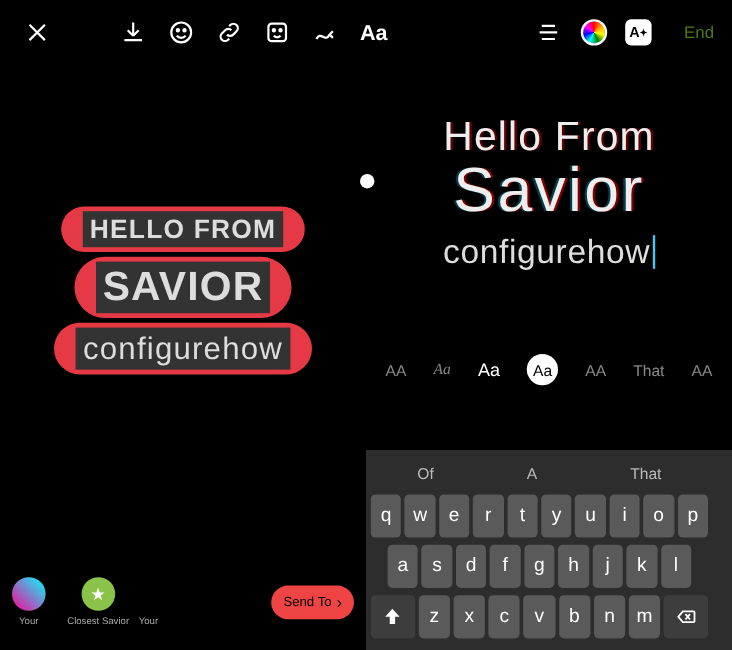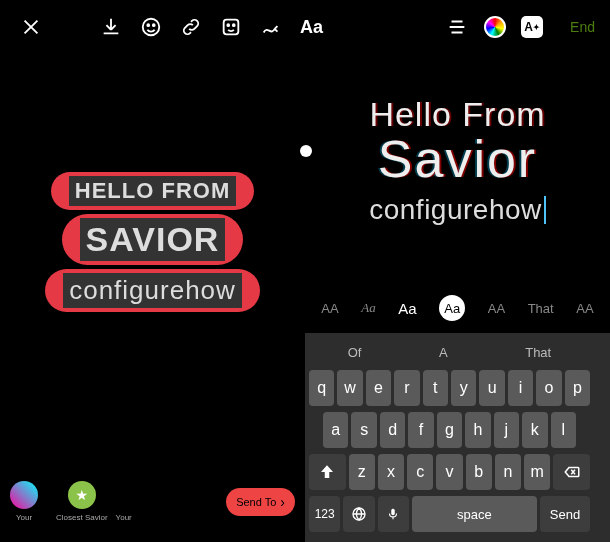--- a/index.html
+++ b/index.html
@@ -481,31 +481,14 @@
       <div class="key">b</div>
       <div class="key">n</div>
       <div class="key">m</div>
       <div class="key dark wide">
         <svg class="bksp-icon" viewBox="0 0 24 24" fill="none" stroke="#fff" stroke-width="2">
             <path d="M20 6H8l-5 6 5 6h12a1 1 0 001-1V7a1 1 0 00-1-1z"></path>
             <path d="M11 9l5 6M16 9l-5 6"></path>
           </svg>
       </div>
     </div>
-    <div class="kb-row">
-      <div class="key dark" style="font-size:12px;">123</div>
-      <div class="key dark">
-        <svg viewBox="0 0 24 24" width="16" height="16" fill="none" stroke="#fff" stroke-width="2">
-            <circle cx="12" cy="12" r="9"></circle>
-            <path d="M3 12h18M12 3c2.5 2.5 4 6 4 9s-1.5 6.5-4 9c-2.5-2.5-4-6-4-9s1.5-6.5 4-9z"></path>
-          </svg>
-      </div>
-      <div class="key dark">
-        <svg viewBox="0 0 24 24" width="14" height="14" fill="#fff">
-            <rect x="9" y="3" width="6" height="11" rx="3"></rect>
-            <path d="M6 11a6 6 0 0012 0M12 18v3" stroke="#fff" stroke-width="2" fill="none"></path>
-          </svg>
-      </div>
-      <div class="key space">space</div>
-      <div class="key dark send">Send</div>
-    </div>
   </div>
 </div>
 
 </body></html>

